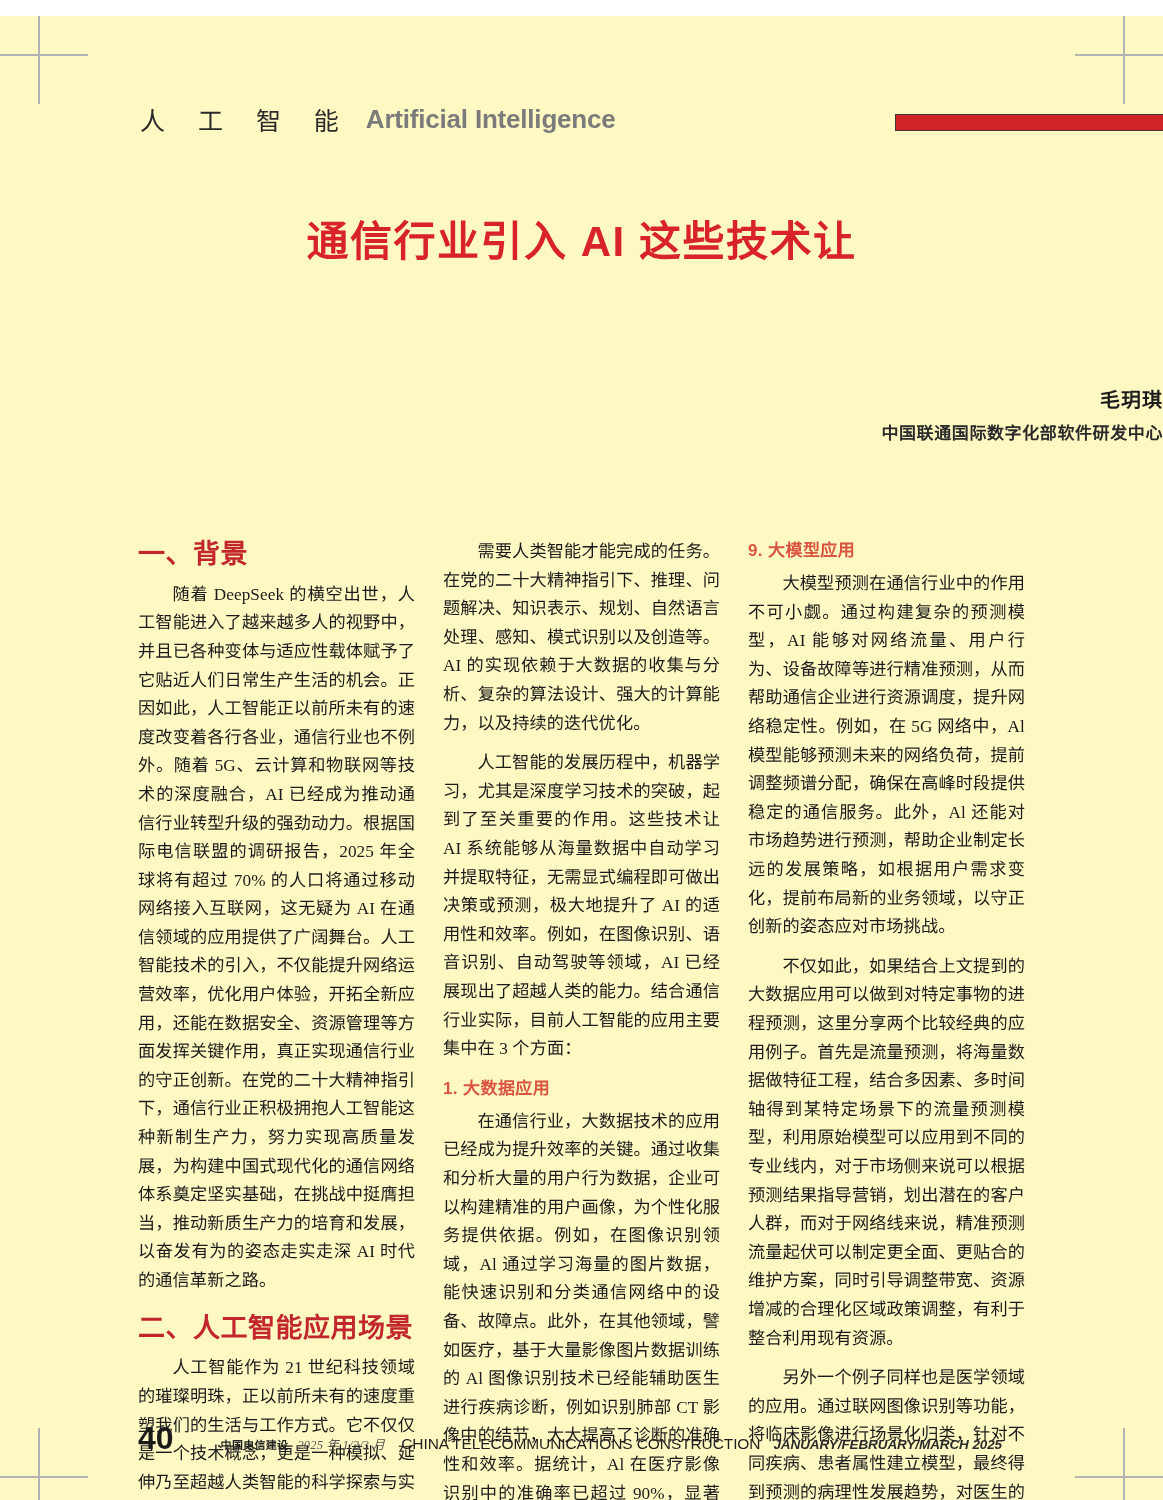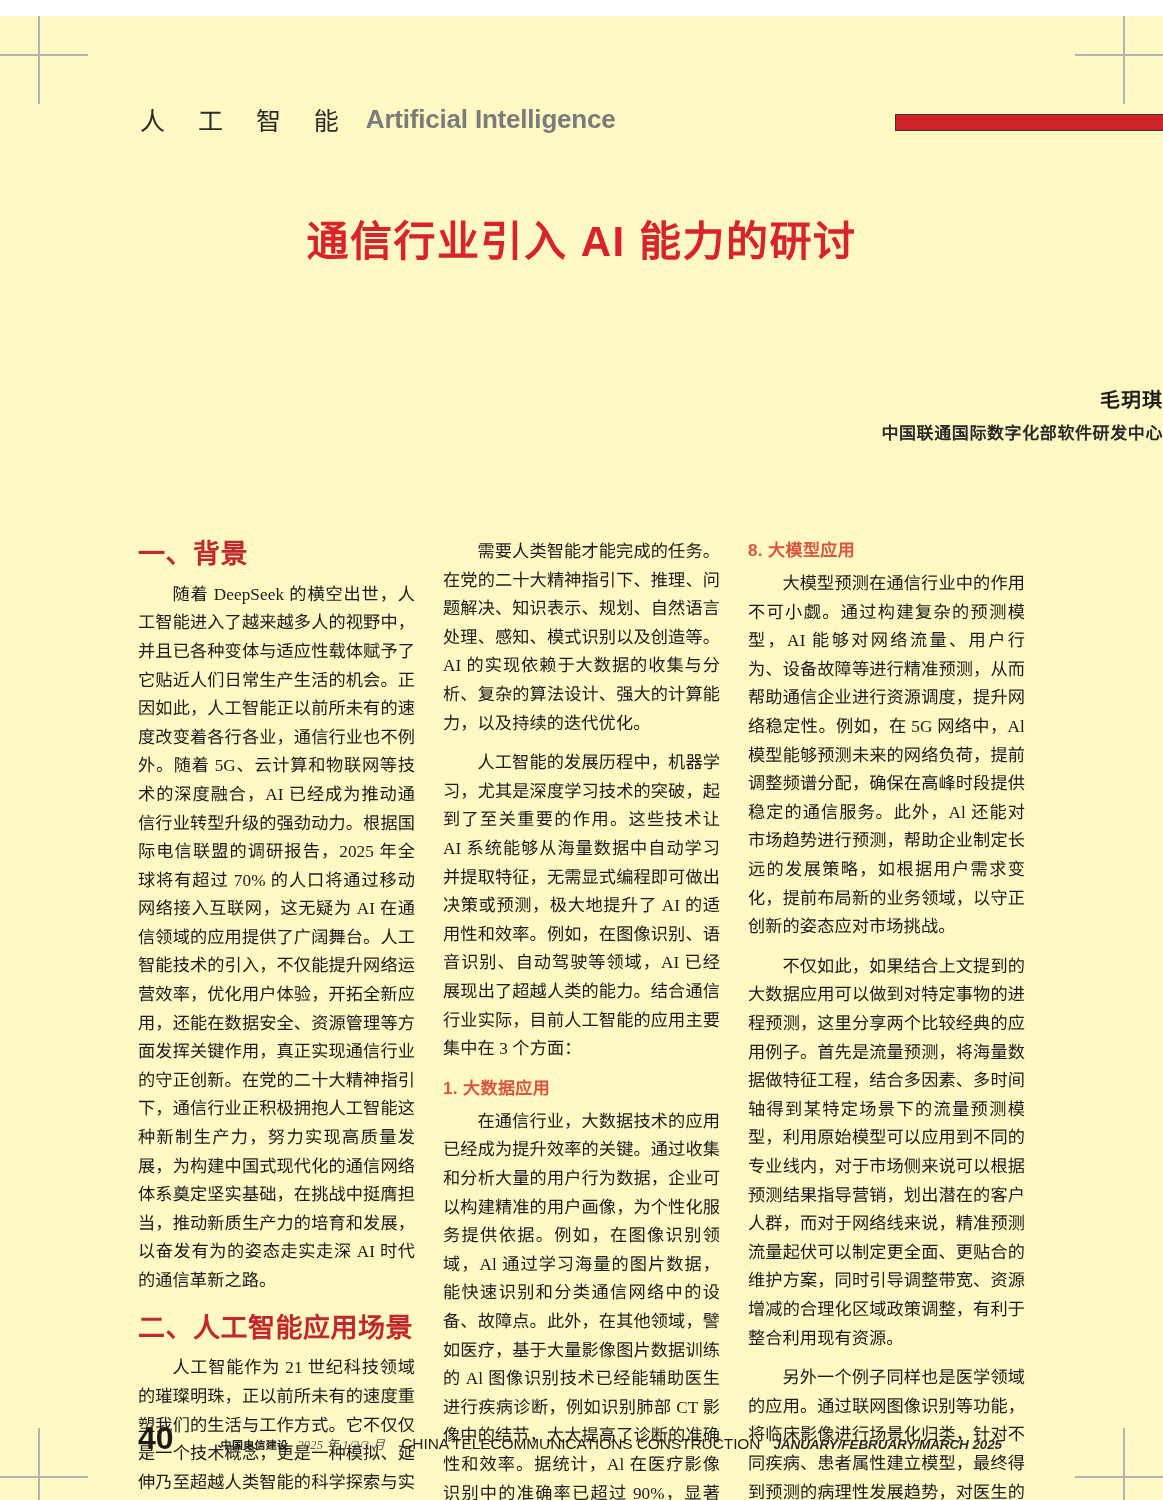--- a/index.html
+++ b/index.html
@@ -229,21 +229,21 @@
   <div class="crop v crop-bl-v"></div>
   <div class="crop h crop-br-h"></div>
   <div class="crop v crop-br-v"></div>
 
   <div class="masthead">
     <span class="masthead-cn">人 工 智 能</span>
     <span class="masthead-en">Artificial Intelligence</span>
     <div class="masthead-rule"></div>
   </div>
 
-  <h1 class="article-title">通信行业引入 AI 能力的研讨</h1>
+  <h1 class="article-title">通信行业引入 AI 这些技术让</h1>
 
   <div class="byline">
     <div class="byline-author">毛玥琪</div>
     <div class="byline-affil">中国联通国际数字化部软件研发中心</div>
   </div>
 
   <div class="columns">
 
     <div class="col">
       <h2 class="sec">一、背景</h2>
@@ -254,21 +254,21 @@
     </div>
 
     <div class="col">
       <p class="para">需要人类智能才能完成的任务。在党的二十大精神指引下、推理、问题解决、知识表示、规划、自然语言处理、感知、模式识别以及创造等。AI 的实现依赖于大数据的收集与分析、复杂的算法设计、强大的计算能力，以及持续的迭代优化。</p>
       <p class="para">人工智能的发展历程中，机器学习，尤其是深度学习技术的突破，起到了至关重要的作用。这些技术让 AI 系统能够从海量数据中自动学习并提取特征，无需显式编程即可做出决策或预测，极大地提升了 AI 的适用性和效率。例如，在图像识别、语音识别、自动驾驶等领域，AI 已经展现出了超越人类的能力。结合通信行业实际，目前人工智能的应用主要集中在 3 个方面：</p>
       <h3 class="subsec">1. 大数据应用</h3>
       <p class="para">在通信行业，大数据技术的应用已经成为提升效率的关键。通过收集和分析大量的用户行为数据，企业可以构建精准的用户画像，为个性化服务提供依据。例如，在图像识别领域，Al 通过学习海量的图片数据，能快速识别和分类通信网络中的设备、故障点。此外，在其他领域，譬如医疗，基于大量影像图片数据训练的 Al 图像识别技术已经能辅助医生进行疾病诊断，例如识别肺部 CT 影像中的结节，大大提高了诊断的准确性和效率。据统计，Al 在医疗影像识别中的准确率已超过 90%，显著提升了医疗服务的质量。</p>
     </div>
 
     <div class="col">
-      <h3 class="subsec first">8. 大模型应用</h3>
+      <h3 class="subsec first">9. 大模型应用</h3>
       <p class="para">大模型预测在通信行业中的作用不可小觑。通过构建复杂的预测模型，AI 能够对网络流量、用户行为、设备故障等进行精准预测，从而帮助通信企业进行资源调度，提升网络稳定性。例如，在 5G 网络中，Al 模型能够预测未来的网络负荷，提前调整频谱分配，确保在高峰时段提供稳定的通信服务。此外，Al 还能对市场趋势进行预测，帮助企业制定长远的发展策略，如根据用户需求变化，提前布局新的业务领域，以守正创新的姿态应对市场挑战。</p>
       <p class="para">不仅如此，如果结合上文提到的大数据应用可以做到对特定事物的进程预测，这里分享两个比较经典的应用例子。首先是流量预测，将海量数据做特征工程，结合多因素、多时间轴得到某特定场景下的流量预测模型，利用原始模型可以应用到不同的专业线内，对于市场侧来说可以根据预测结果指导营销，划出潜在的客户人群，而对于网络线来说，精准预测流量起伏可以制定更全面、更贴合的维护方案，同时引导调整带宽、资源增减的合理化区域政策调整，有利于整合利用现有资源。</p>
       <p class="para">另外一个例子同样也是医学领域的应用。通过联网图像识别等功能，将临床影像进行场景化归类，针对不同疾病、患者属性建立模型，最终得到预测的病理性发展趋势，对医生的诊疗意见起到辅助作用。</p>
     </div>
 
   </div>
 
   <div class="footer">
     <span class="folio">40</span>
     <span class="foot-cn">中国电信建设</span>

